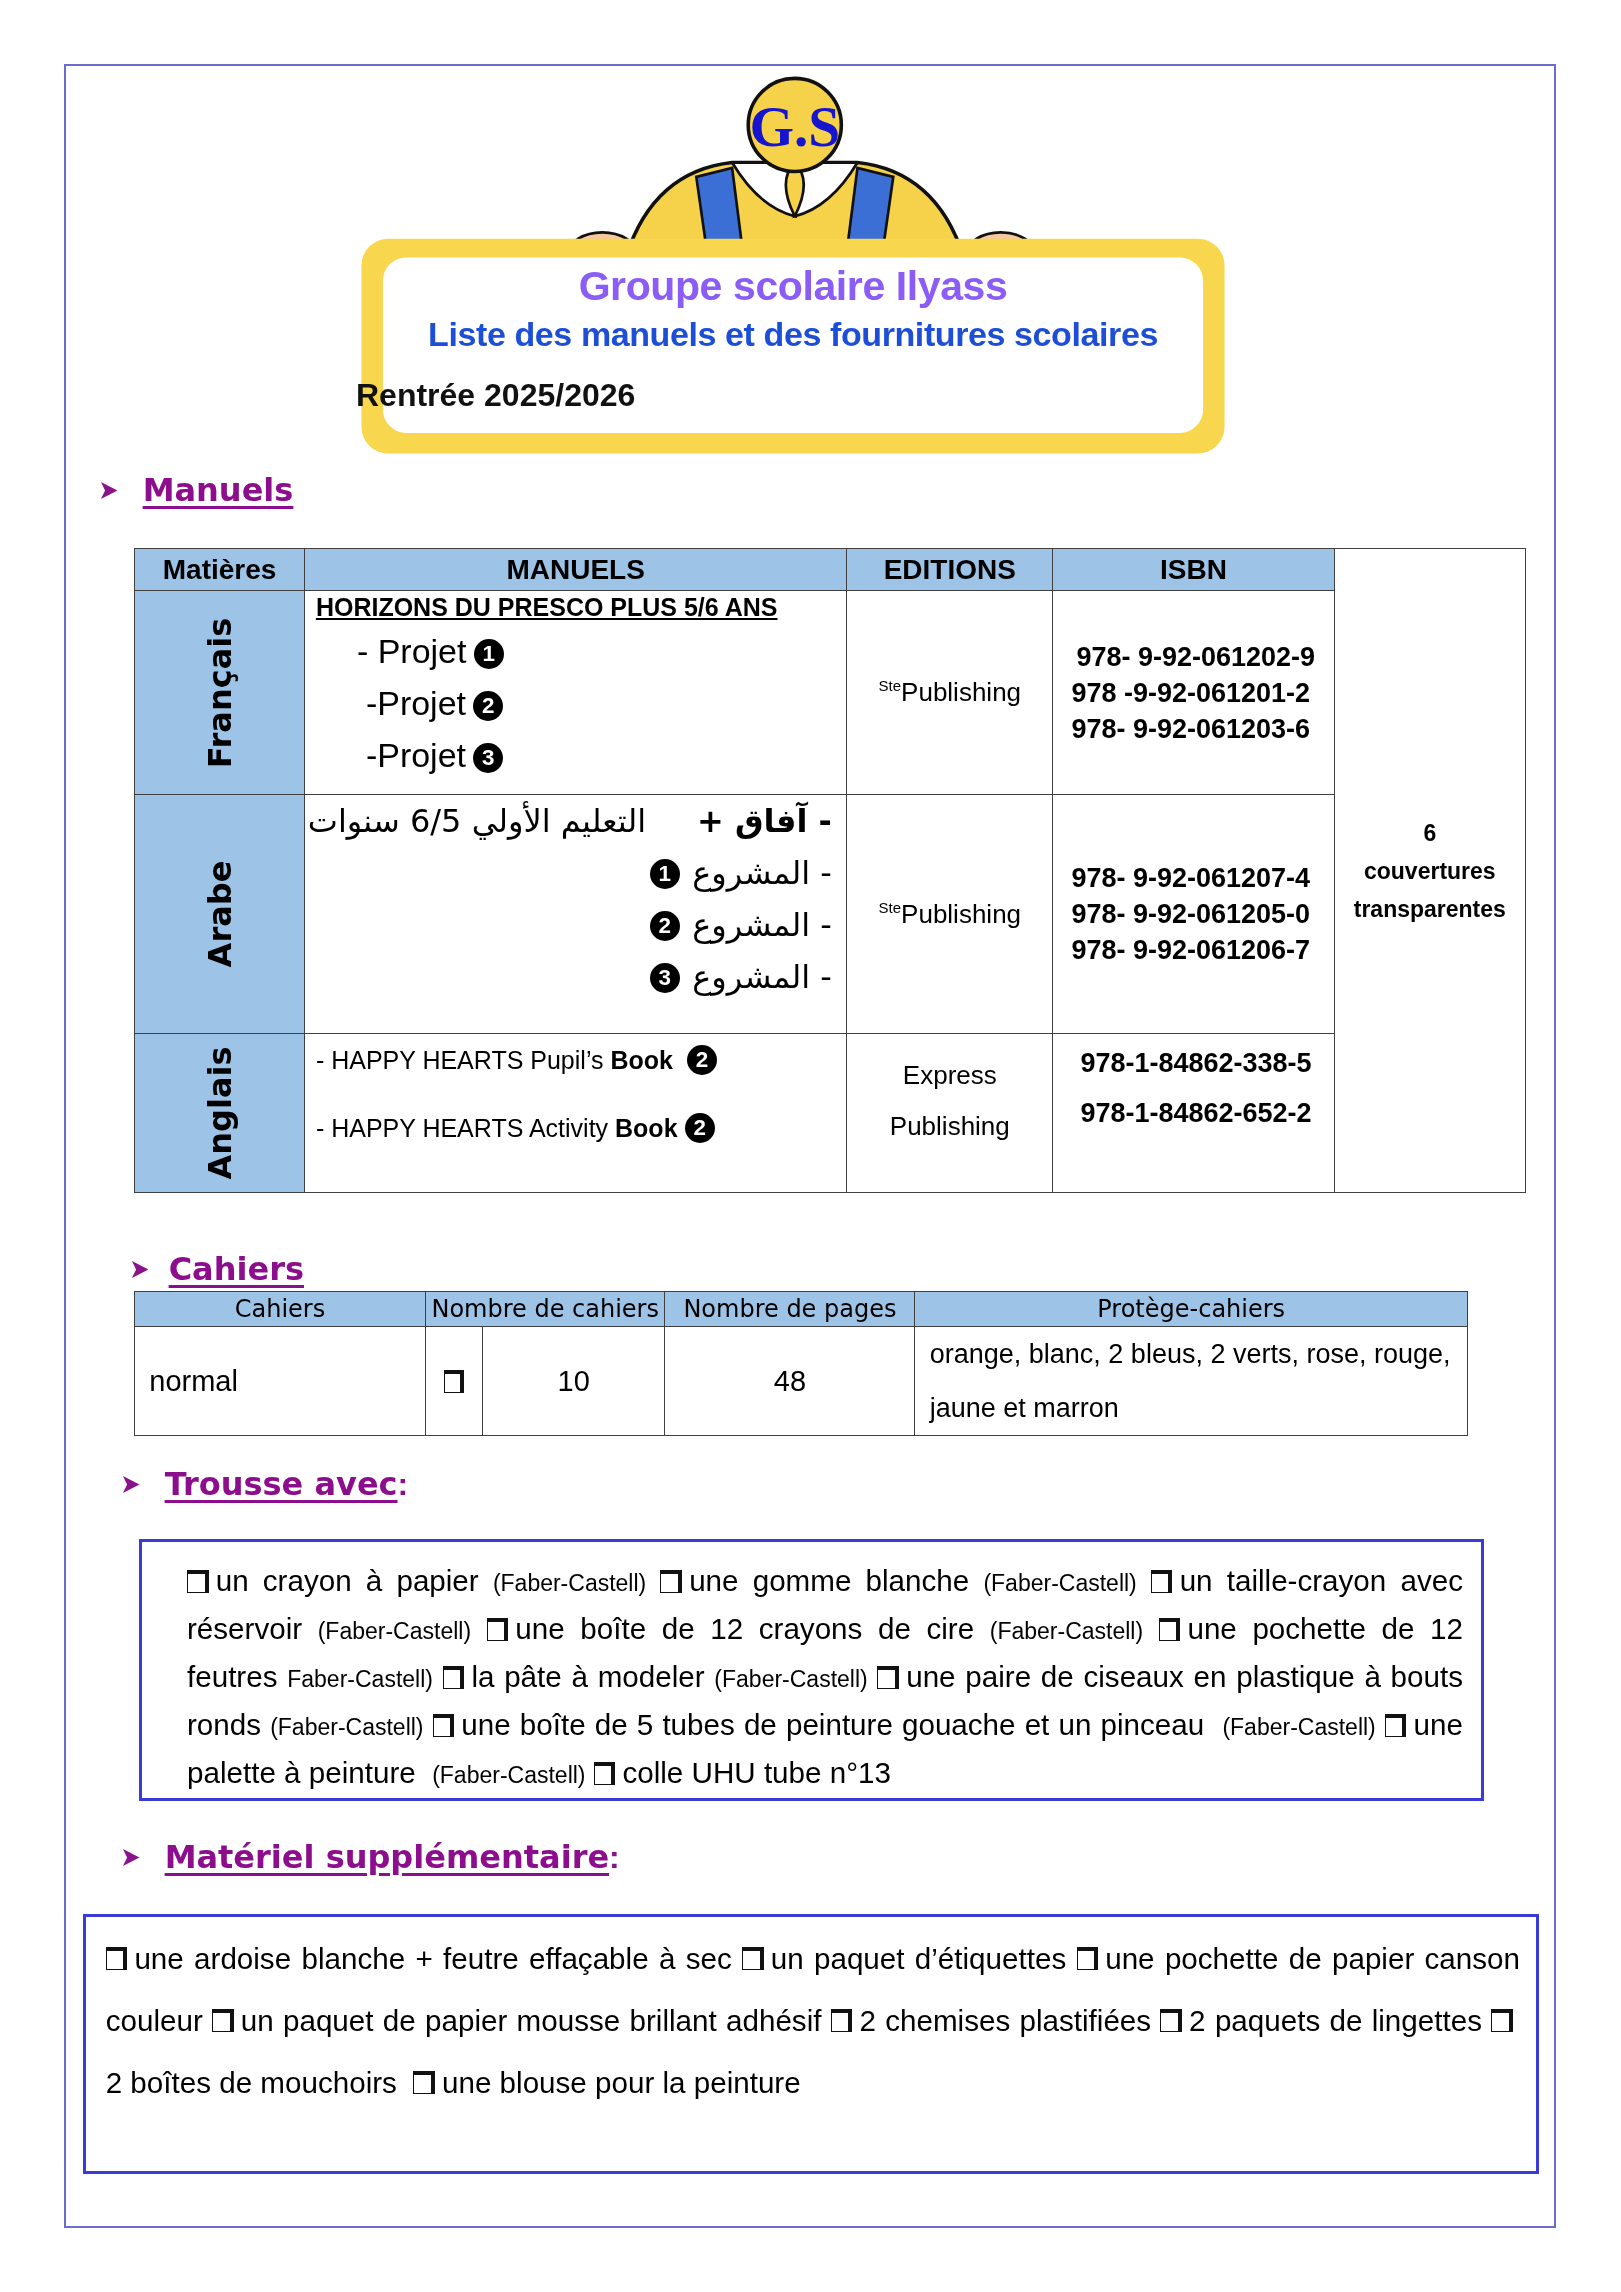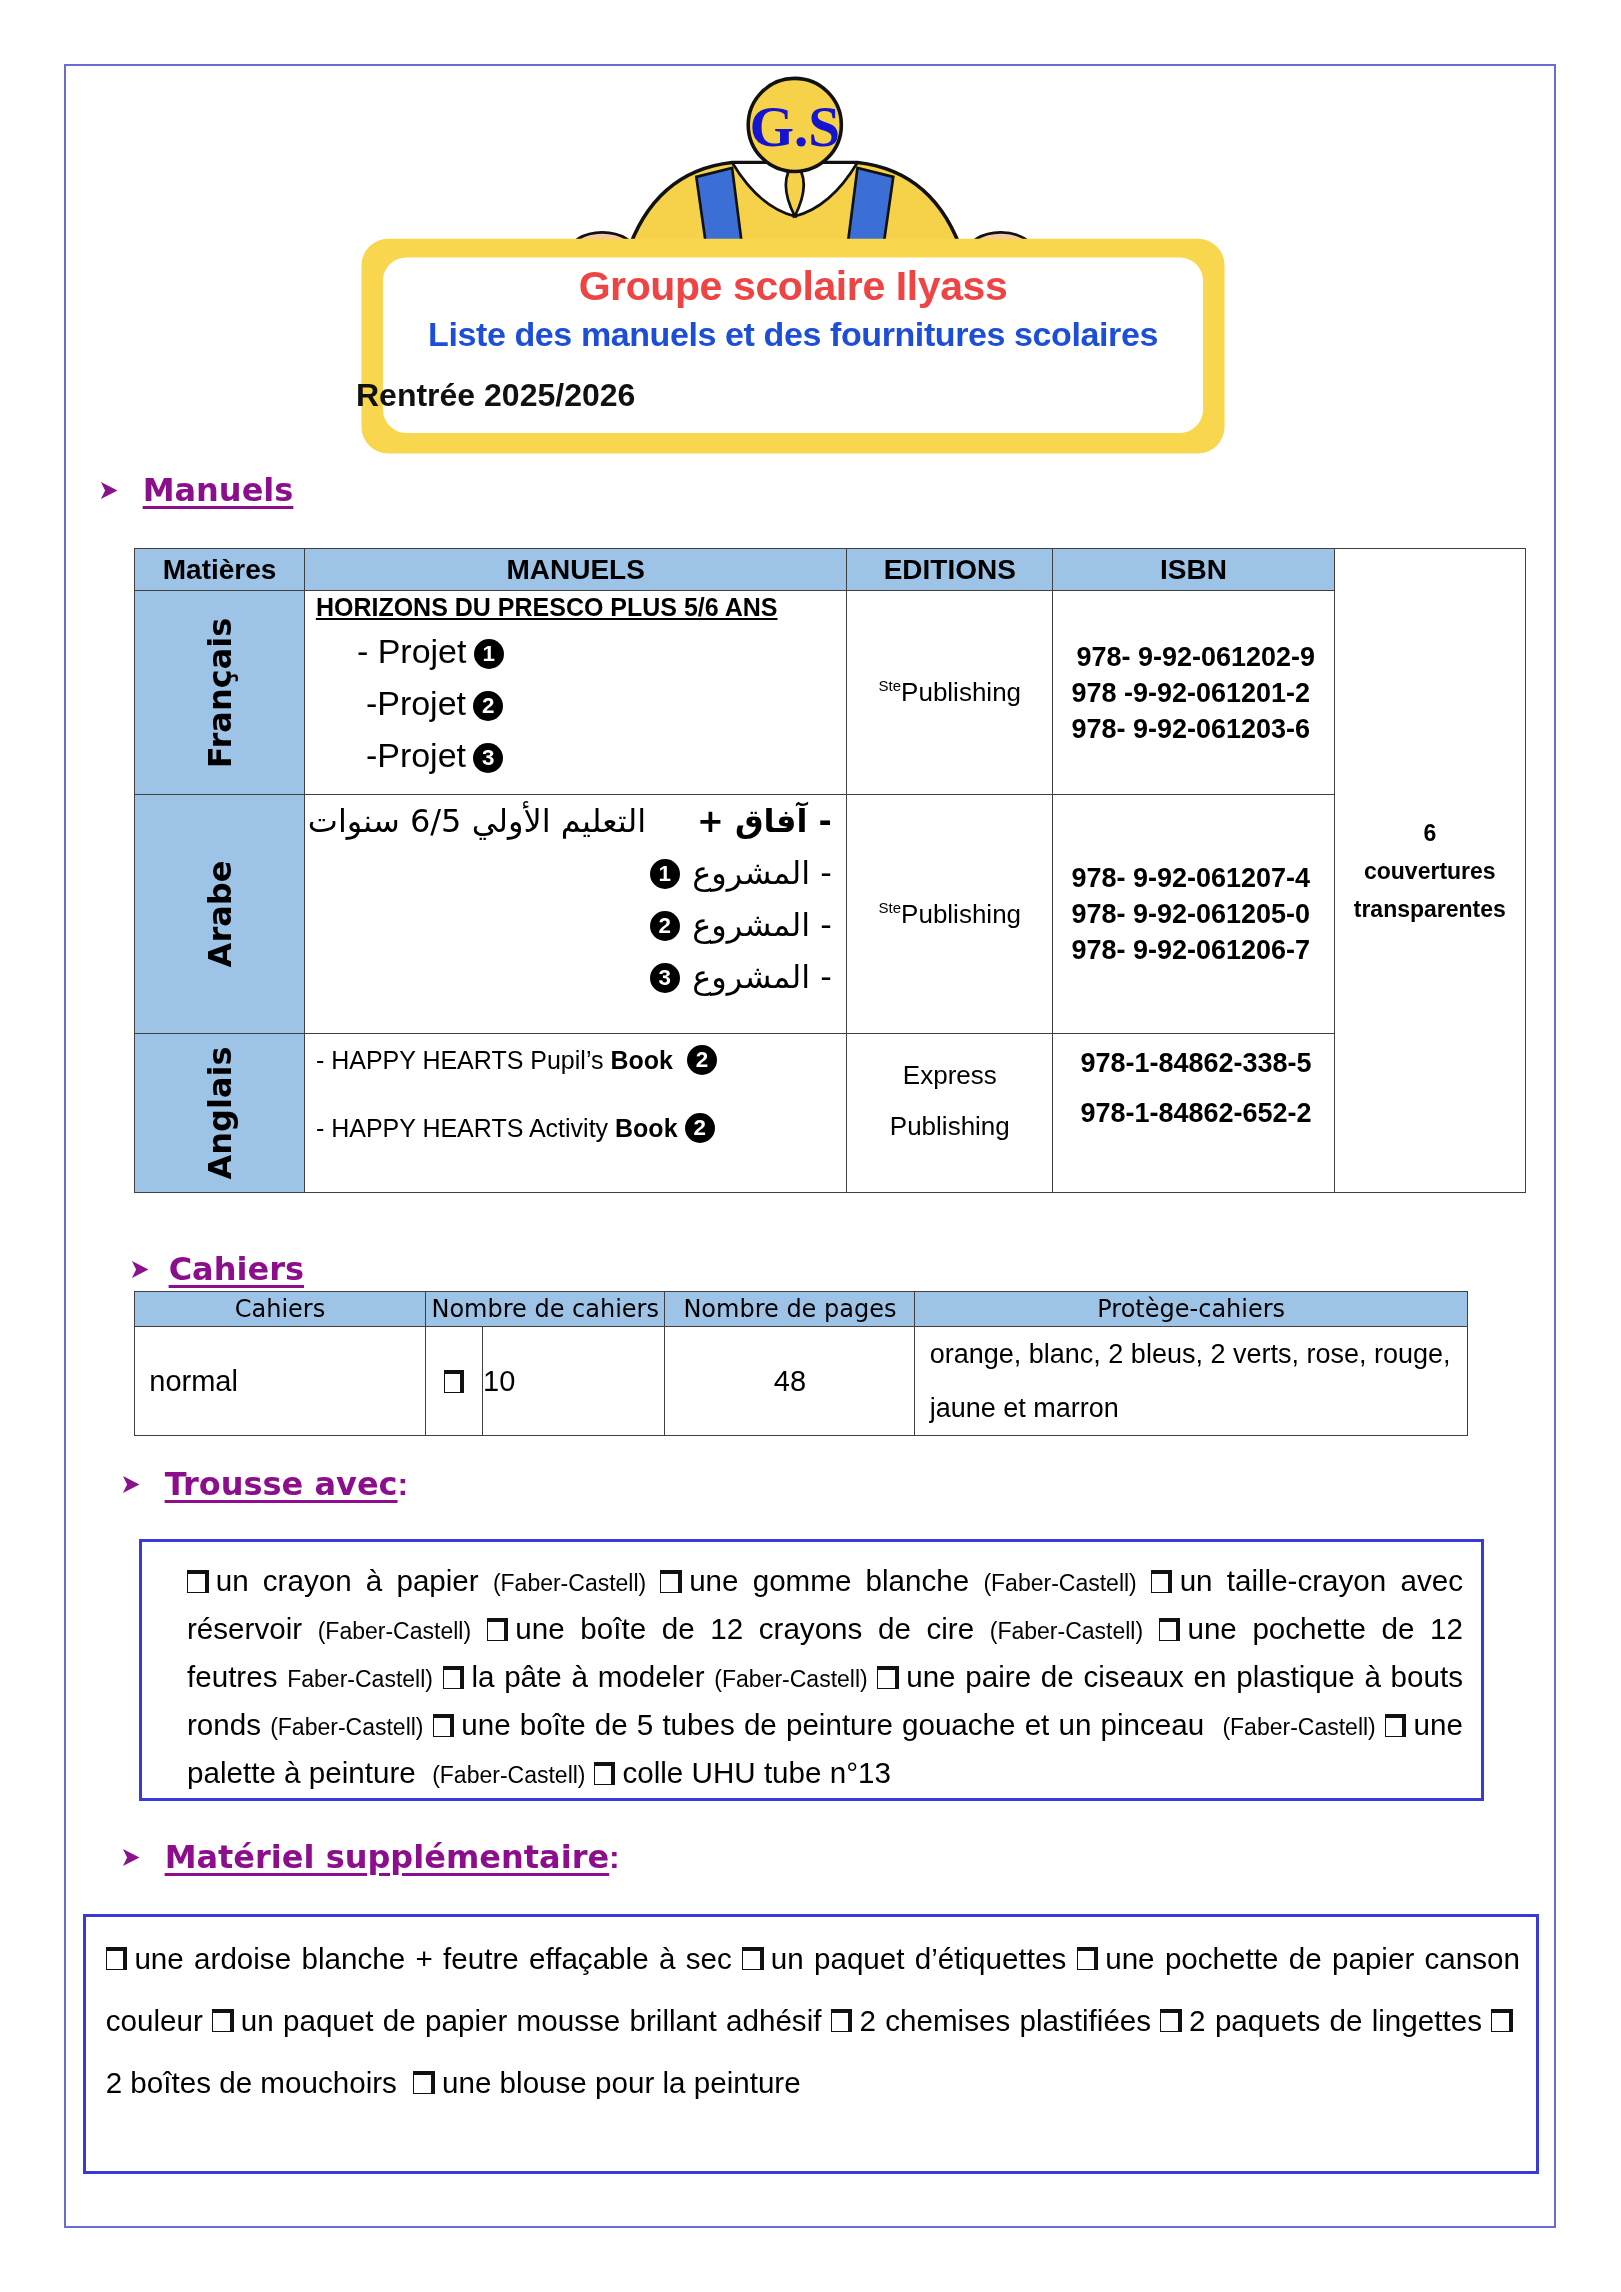--- a/index.html
+++ b/index.html
@@ -2,21 +2,21 @@
 <html style="font-size:14.3px"><head>
 <meta charset="utf-8">
 <style>
   html, body { margin:0; padding:0; background:#ffffff; }
   body { width:1621px; height:2293px; position:relative; overflow:hidden; font-family:"Liberation Sans", sans-serif; color:#000; }
   .page-frame { position:absolute; left:64px; top:64px; width:1492px; height:2164px; border:2.7px double #6b6bd0; box-sizing:border-box; }
 
   
   .banner { position:absolute; left:356px; top:73px; width:874px; height:385px; }
   .banner svg { position:absolute; left:0; top:0; }
-  .banner-school { position:absolute; left:0; width:100%; top:190px; text-align:center; font-size:41px; font-weight:bold; color:#ef4444; font-family:"Liberation Sans", sans-serif; letter-spacing:-0.4px; }
+  .banner-school { position:absolute; left:0; width:100%; top:190px; text-align:center; font-size:41px; font-weight:bold; color:#8b5cf6; font-family:"Liberation Sans", sans-serif; letter-spacing:-0.4px; }
   .banner-subtitle { position:absolute; left:0; width:100%; top:242px; text-align:center; font-size:34px; font-weight:bold; color:#1d4ed8; letter-spacing:-0.4px; }
   .banner-year { position:absolute; left:0; width:100%; top:304px; text-align:left; font-size:32px; font-weight:bold; color:#111; }
   .gs-text { font-family:"Liberation Serif", serif; font-weight:bold; font-size:64px; fill:#1515d0; }
 
   
   .section-h { position:absolute; display:flex; align-items:center; }
   .section-h .arrow { color:#8a128a; font-size:27px; margin-right:23px; transform:scaleX(0.9); }
   .section-h .title { color:#8c0e8c; font-size:32px; font-weight:bold; text-decoration:underline; text-decoration-thickness:2.7px; text-underline-offset:5.4px; font-family:"DejaVu Sans", sans-serif; }
   .section-h .colon { color:#8c0e8c; font-size:32px; font-weight:bold; }
 
@@ -168,21 +168,21 @@
   <tbody>
       <tr>
     <th style="width:290px;">Cahiers</th>
     <th colspan="2" style="width:233px;">Nombre de cahiers</th>
     <th style="width:249px;">Nombre de pages</th>
     <th>Protège-cahiers</th>
   </tr>
   <tr>
     <td style="padding-left:14.3px;">normal</td>
     <td style="width:56px; text-align:center;"><span class="chk"></span></td>
-    <td style="text-align:left;">10</td>
+    <td style="text-align:center;">10</td>
     <td style="text-align:center;">48</td>
     <td style="padding-left:14.3px; font-size:27px; line-height:54px;">
       <div>orange, blanc, 2 bleus, 2 verts, rose, rouge,</div>
       <div>jaune et marron</div>
     </td>
   </tr>
 </tbody>
   </table>
 
 <div class="section-h" style="left:119px; top:1465px;">

